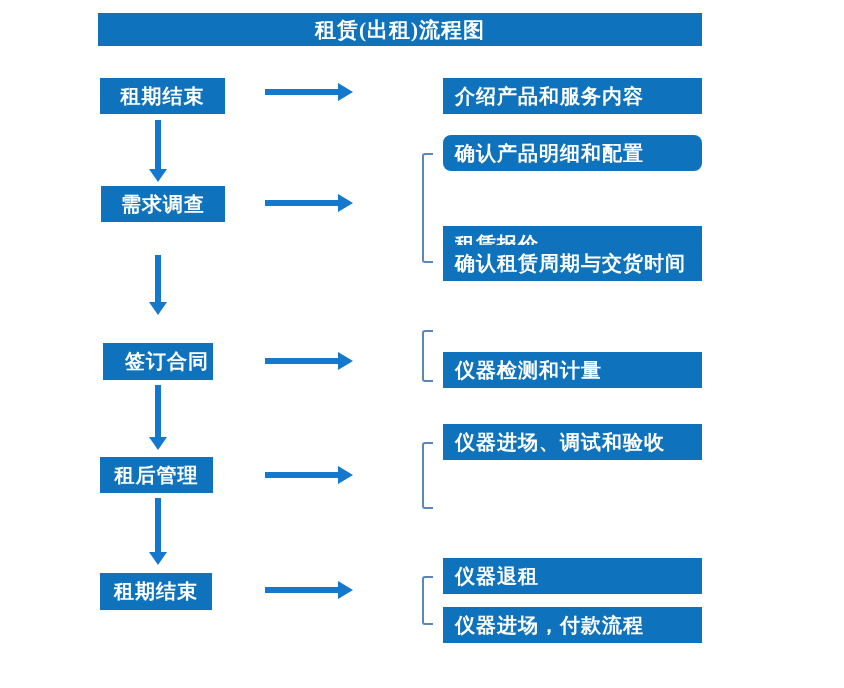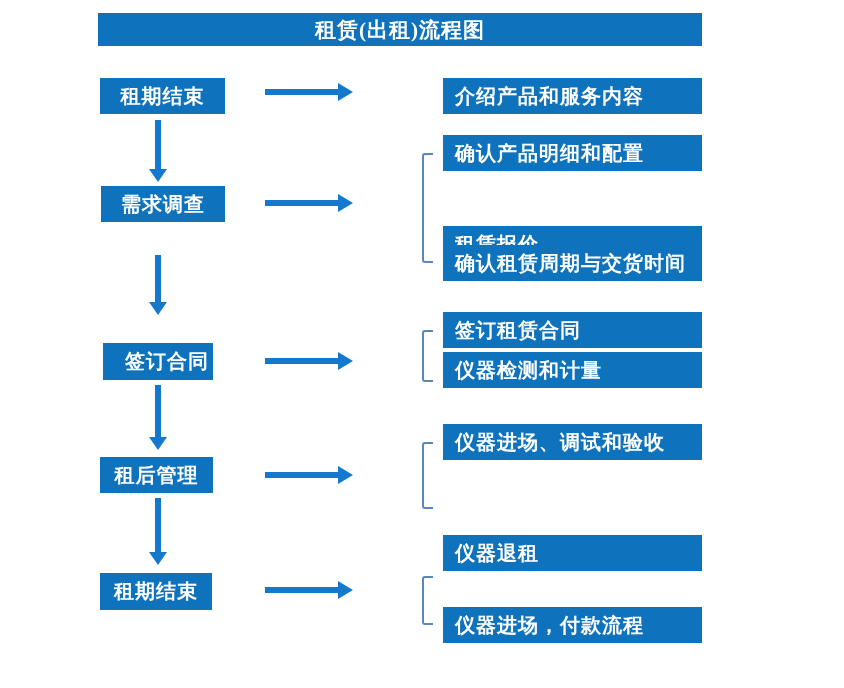--- a/index.html
+++ b/index.html
@@ -18,24 +18,24 @@
 
   
   .s1{left:100px;top:78px;width:125px;height:36px;}
   .s2{left:101px;top:186px;width:124px;height:36px;}
   .s3{left:103px;top:343px;width:110px;height:37px;padding-left:18px;}
   .s4{left:100px;top:457px;width:113px;height:36px;}
   .s5{left:100px;top:573px;width:112px;height:37px;}
 
   
   .g1b1{top:78px;}
-  .g2b1{top:135px;} .g2b2{top:186px;margin-top:40px;} .g2b3{top:245px;}
+  .g2b1{top:135px;border-radius:8px;} .g2b2{top:186px;margin-top:40px;} .g2b3{top:245px;}
   .g3b1{top:312px;} .g3b2{top:352px;}
   .g4b1{top:424px;} .g4b2{top:491px;}
-  .g5b1{top:535px;} .g5b2{top:607px;}
+  .g5b1{top:558px;} .g5b2{top:607px;}
 
   
   .h-arrow{position:absolute;left:265px;width:73px;height:6px;background:#1478cc;}
   .h-arrow::after{
     content:"";position:absolute;left:73px;top:-6px;width:0;height:0;
     border-left:15px solid #1478cc;border-top:9px solid transparent;border-bottom:9px solid transparent;
   }
   .r1{top:89px;} .r2{top:200px;} .r3{top:358px;} .r4{top:472px;} .r5{top:587px;}
 
   
@@ -85,21 +85,20 @@
   <div class="bracket bk3"></div>
   <div class="bracket bk4"></div>
   <div class="bracket bk5"></div>
 
   <div class="box detail g1b1">介绍产品和服务内容</div>
 
   <div class="box detail g2b1">确认产品明细和配置</div>
   <div class="box detail g2b2">租赁报价</div>
   <div class="box detail g2b3">确认租赁周期与交货时间</div>
 
-  <div class="box detail g3b1">签订租赁合同</div>
   <div class="box detail g3b2">仪器检测和计量</div>
 
   <div class="box detail g4b1">仪器进场、调试和验收</div>
 
   <div class="box detail g5b1">仪器退租</div>
   <div class="box detail g5b2">仪器进场，付款流程</div>
 
 </div>
 
 </body></html>

